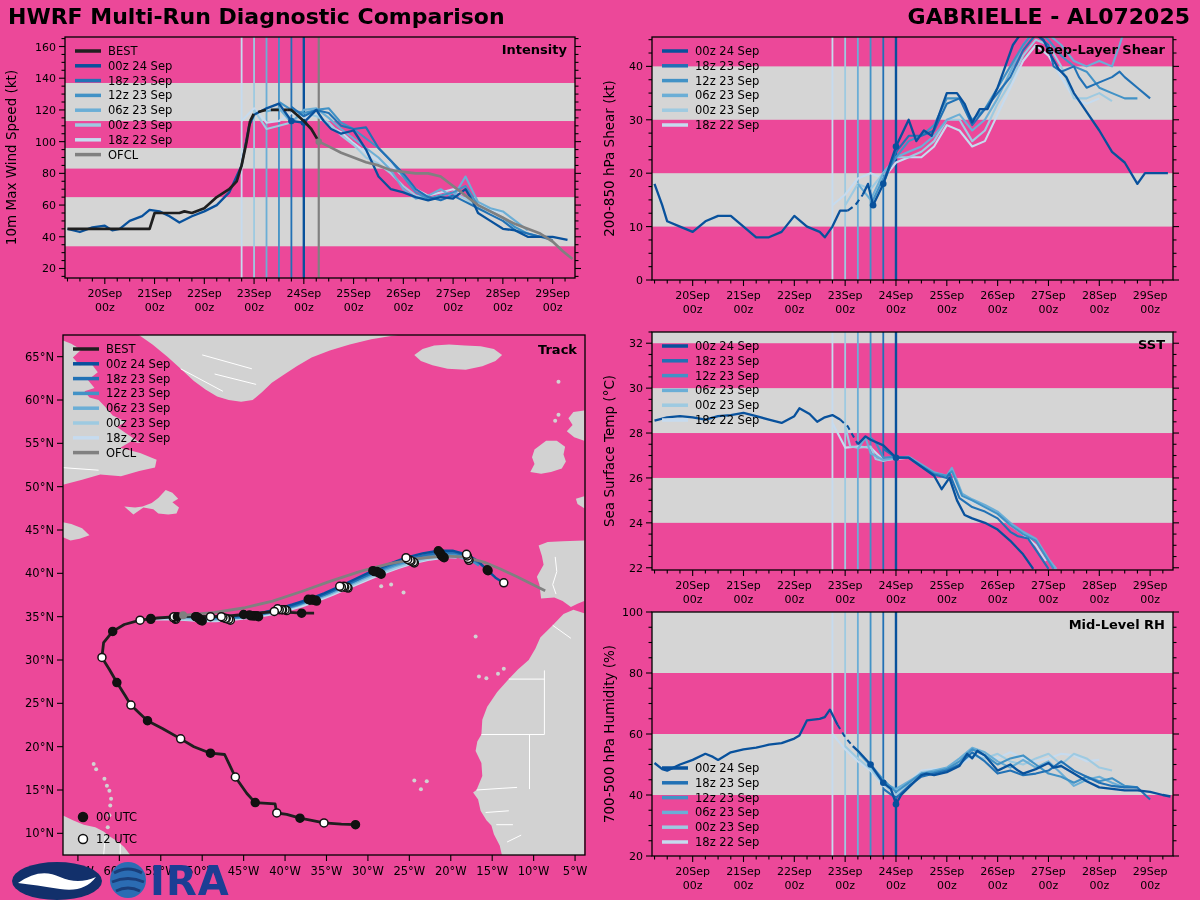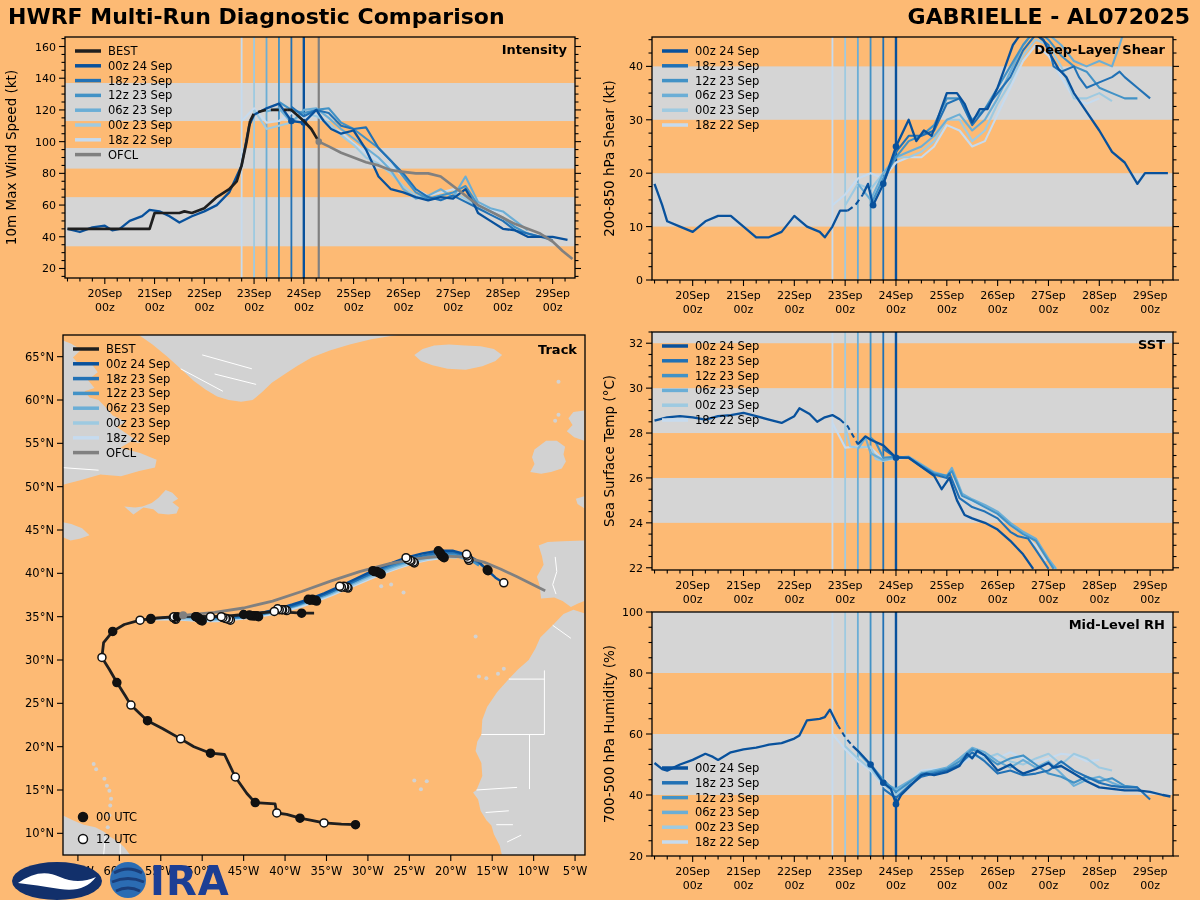--- a/index.html
+++ b/index.html
@@ -1,16 +1,16 @@
 <!DOCTYPE html>
 <html><head>
 <meta charset="utf-8">
 <style>
   html,body{margin:0;padding:0;background:#fff;}
-  #fig{position:relative;width:1200px;height:900px;background:#fdba74;overflow:hidden;
+  #fig{position:relative;width:1200px;height:900px;background:#ec4899;overflow:hidden;
        font-family:"DejaVu Sans",sans-serif;color:#000;}
   svg.panel{position:absolute;}
   .hdr{position:absolute;top:2px;font-size:22px;font-weight:bold;line-height:30px;}
   .hdr-left{left:8px;}
   .hdr-right{right:10px;margin-left:20px;}
 </style>
 </head>
 <body>
 
 <div id="fig">

